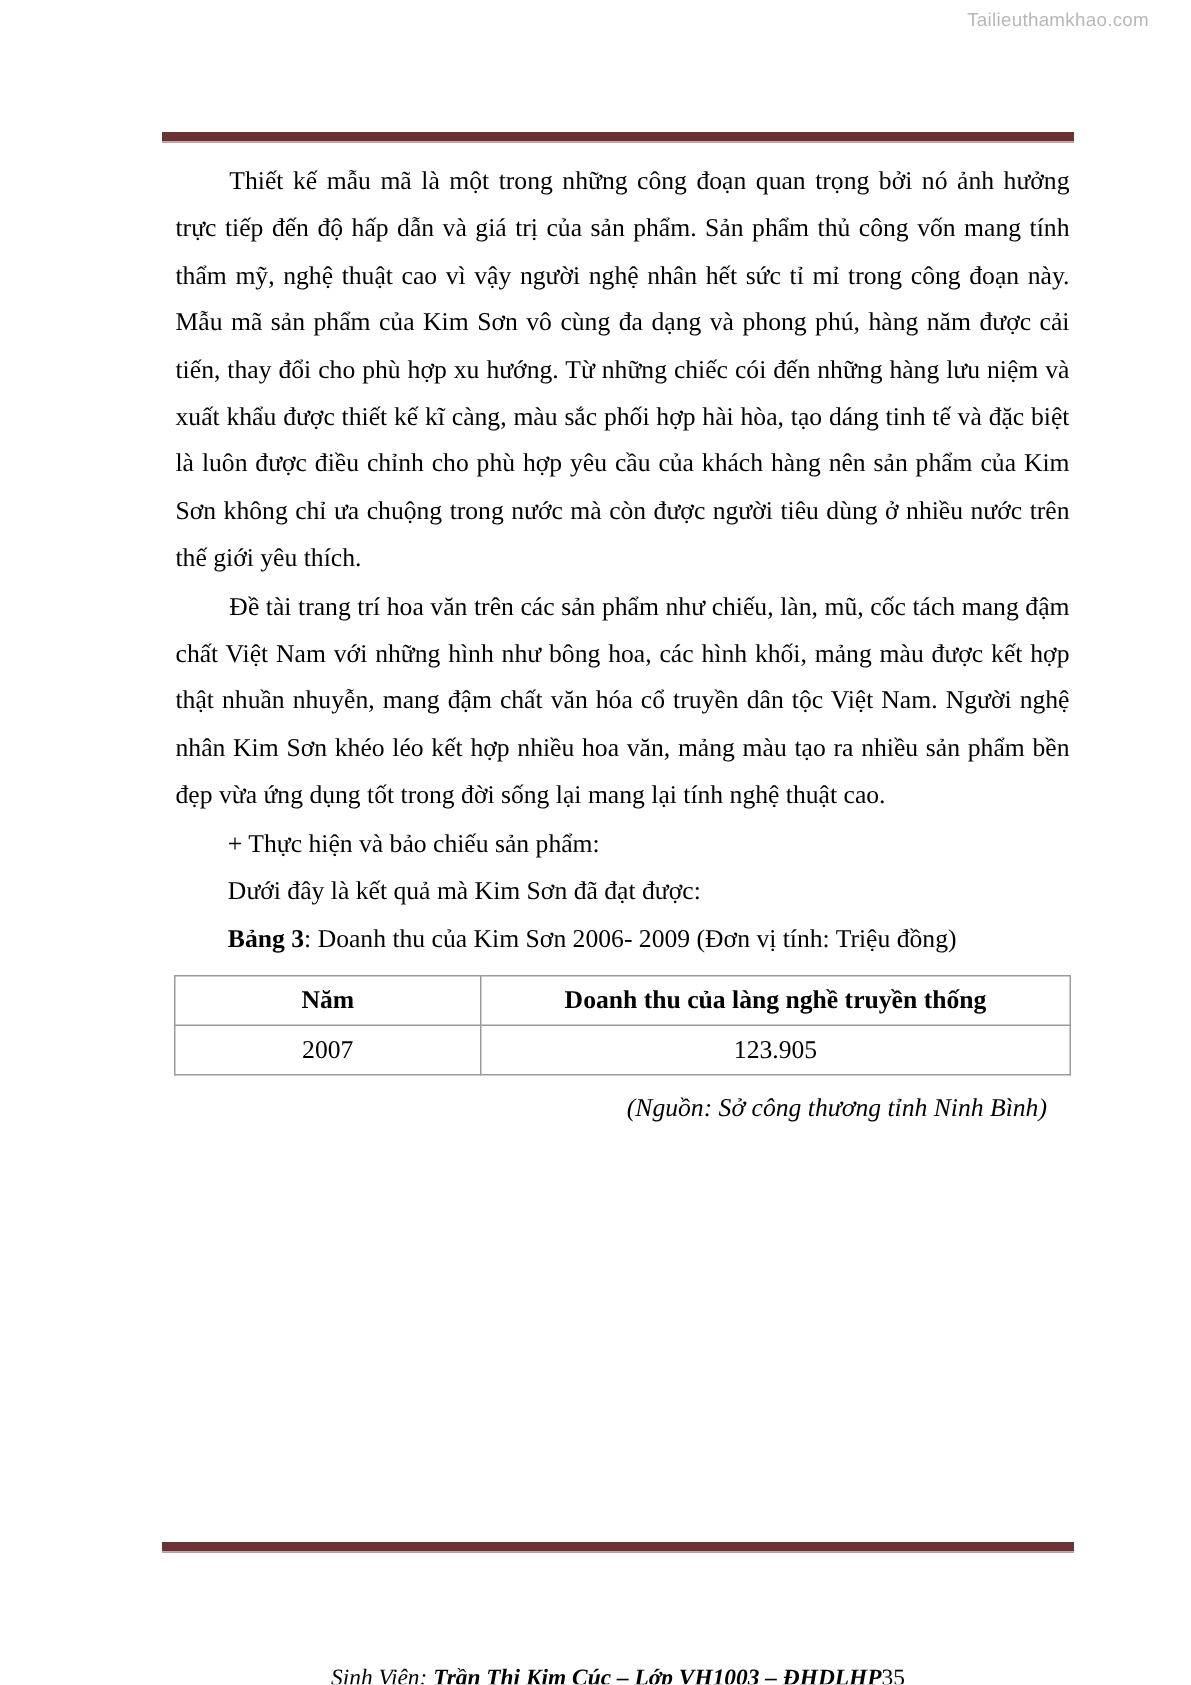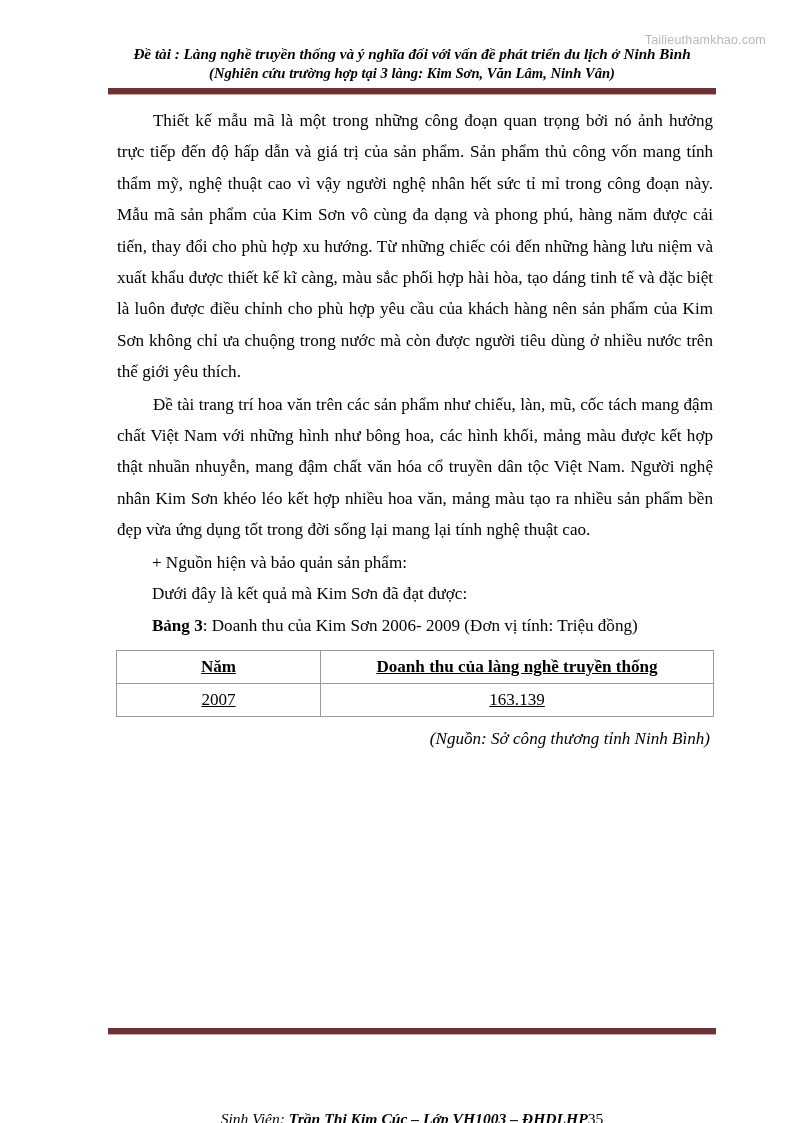--- a/index.html
+++ b/index.html
@@ -21,21 +21,20 @@
   
   .watermark {
     position: absolute;
     top: 6px;
     right: 28px;
     font-family: "Liberation Sans", "DejaVu Sans", sans-serif;
     font-size: 12.5px;
     color: #b8b8b8;
     letter-spacing: 0.2px;
     user-select: none;
-    margin-top: 27px;
   }
 
   
   .header {
     position: absolute;
     top: 44px;
     left: 108px;
     width: 608px;
     text-align: center;
   }
@@ -96,30 +95,29 @@
     width: 597px;
     table-layout: fixed;
   }
   table.data th, table.data td {
     border: 1px solid #9b9b9b;
     text-align: center;
     font-size: 17.1px;
     height: 32px;
     padding: 0 4px;
     vertical-align: middle;
-    text-decoration: underline;
   }
   table.data th {
     font-weight: bold;
   }
   table.data col.c1 { width: 204px; }
   table.data col.c2 { width: 393px; }
 
   p.source {
-    margin: 4px;
+    margin: 16px;
     margin-top: 9px;
     font-size: 17.1px;
     line-height: 26px;
     font-style: italic;
     text-align: right;
   }
 
   
   .rule-bottom {
     position: absolute;
@@ -153,54 +151,50 @@
     font-size: 15.6px;
   }
 </style>
 </head>
 <body>
 
 <div class="page">
 
   <div class="watermark">Tailieuthamkhao.com</div>
 
-  <div class="header">
-    <div class="header-line l1">Đề tài : Làng nghề truyền thống và ý nghĩa đối với vấn đề phát triển du lịch ở Ninh Bình</div>
-    <div class="header-line l2">(Nghiên cứu trường hợp tại 3 làng: Kim Sơn, Văn Lâm, Ninh Vân)</div>
-  </div>
   <div class="rule-top"></div>
 
   <div class="content">
 
     <p class="body">Thiết kế mẫu mã là một trong những công đoạn quan trọng bởi nó ảnh hưởng trực tiếp đến độ hấp dẫn và giá trị của sản phẩm. Sản phẩm thủ công vốn mang tính thẩm mỹ, nghệ thuật cao vì vậy người nghệ nhân hết sức tỉ mỉ trong công đoạn này. Mẫu mã sản phẩm của Kim Sơn vô cùng đa dạng và phong phú, hàng năm được cải tiến, thay đổi cho phù hợp xu hướng. Từ những chiếc cói đến những hàng lưu niệm và xuất khẩu được thiết kế kĩ càng, màu sắc phối hợp hài hòa, tạo dáng tinh tế và đặc biệt là luôn được điều chỉnh cho phù hợp yêu cầu của khách hàng nên sản phẩm của Kim Sơn không chỉ ưa chuộng trong nước mà còn được người tiêu dùng ở nhiều nước trên thế giới yêu thích.</p>
 
     <p class="body">Đề tài trang trí hoa văn trên các sản phẩm như chiếu, làn, mũ, cốc tách mang đậm chất Việt Nam với những hình như bông hoa, các hình khối, mảng màu được kết hợp thật nhuần nhuyễn, mang đậm chất văn hóa cổ truyền dân tộc Việt Nam. Người nghệ nhân Kim Sơn khéo léo kết hợp nhiều hoa văn, mảng màu tạo ra nhiều sản phẩm bền đẹp vừa ứng dụng tốt trong đời sống lại mang lại tính nghệ thuật cao.</p>
 
-    <p class="caption">+ Nguồn hiện và bảo quản sản phẩm:</p>
+    <p class="caption">+ Thực hiện và bảo chiếu sản phẩm:</p>
 
 
     <p class="caption">Dưới đây là kết quả mà Kim Sơn đã đạt được:</p>
 
     <p class="caption"><b>Bảng 3</b><span>: Doanh thu của Kim Sơn 2006- 2009  (Đơn vị tính: Triệu đồng)</span></p>
 
     <table class="data">
       <colgroup>
           <col class="c1">
           <col class="c2">
         </colgroup>
       <thead>
         <tr>
           <th>Năm</th>
           <th>Doanh thu của làng nghề truyền thống</th>
         </tr>
       </thead>
       <tbody>
         <tr>
           <td>2007</td>
-          <td>163.139</td>
+          <td>123.905</td>
         </tr>
       </tbody>
     </table>
 
     <p class="source">(Nguồn: Sở công thương tỉnh Ninh Bình)</p>
   </div>
 
   <div class="rule-bottom"></div>
 
   <div class="footer">

